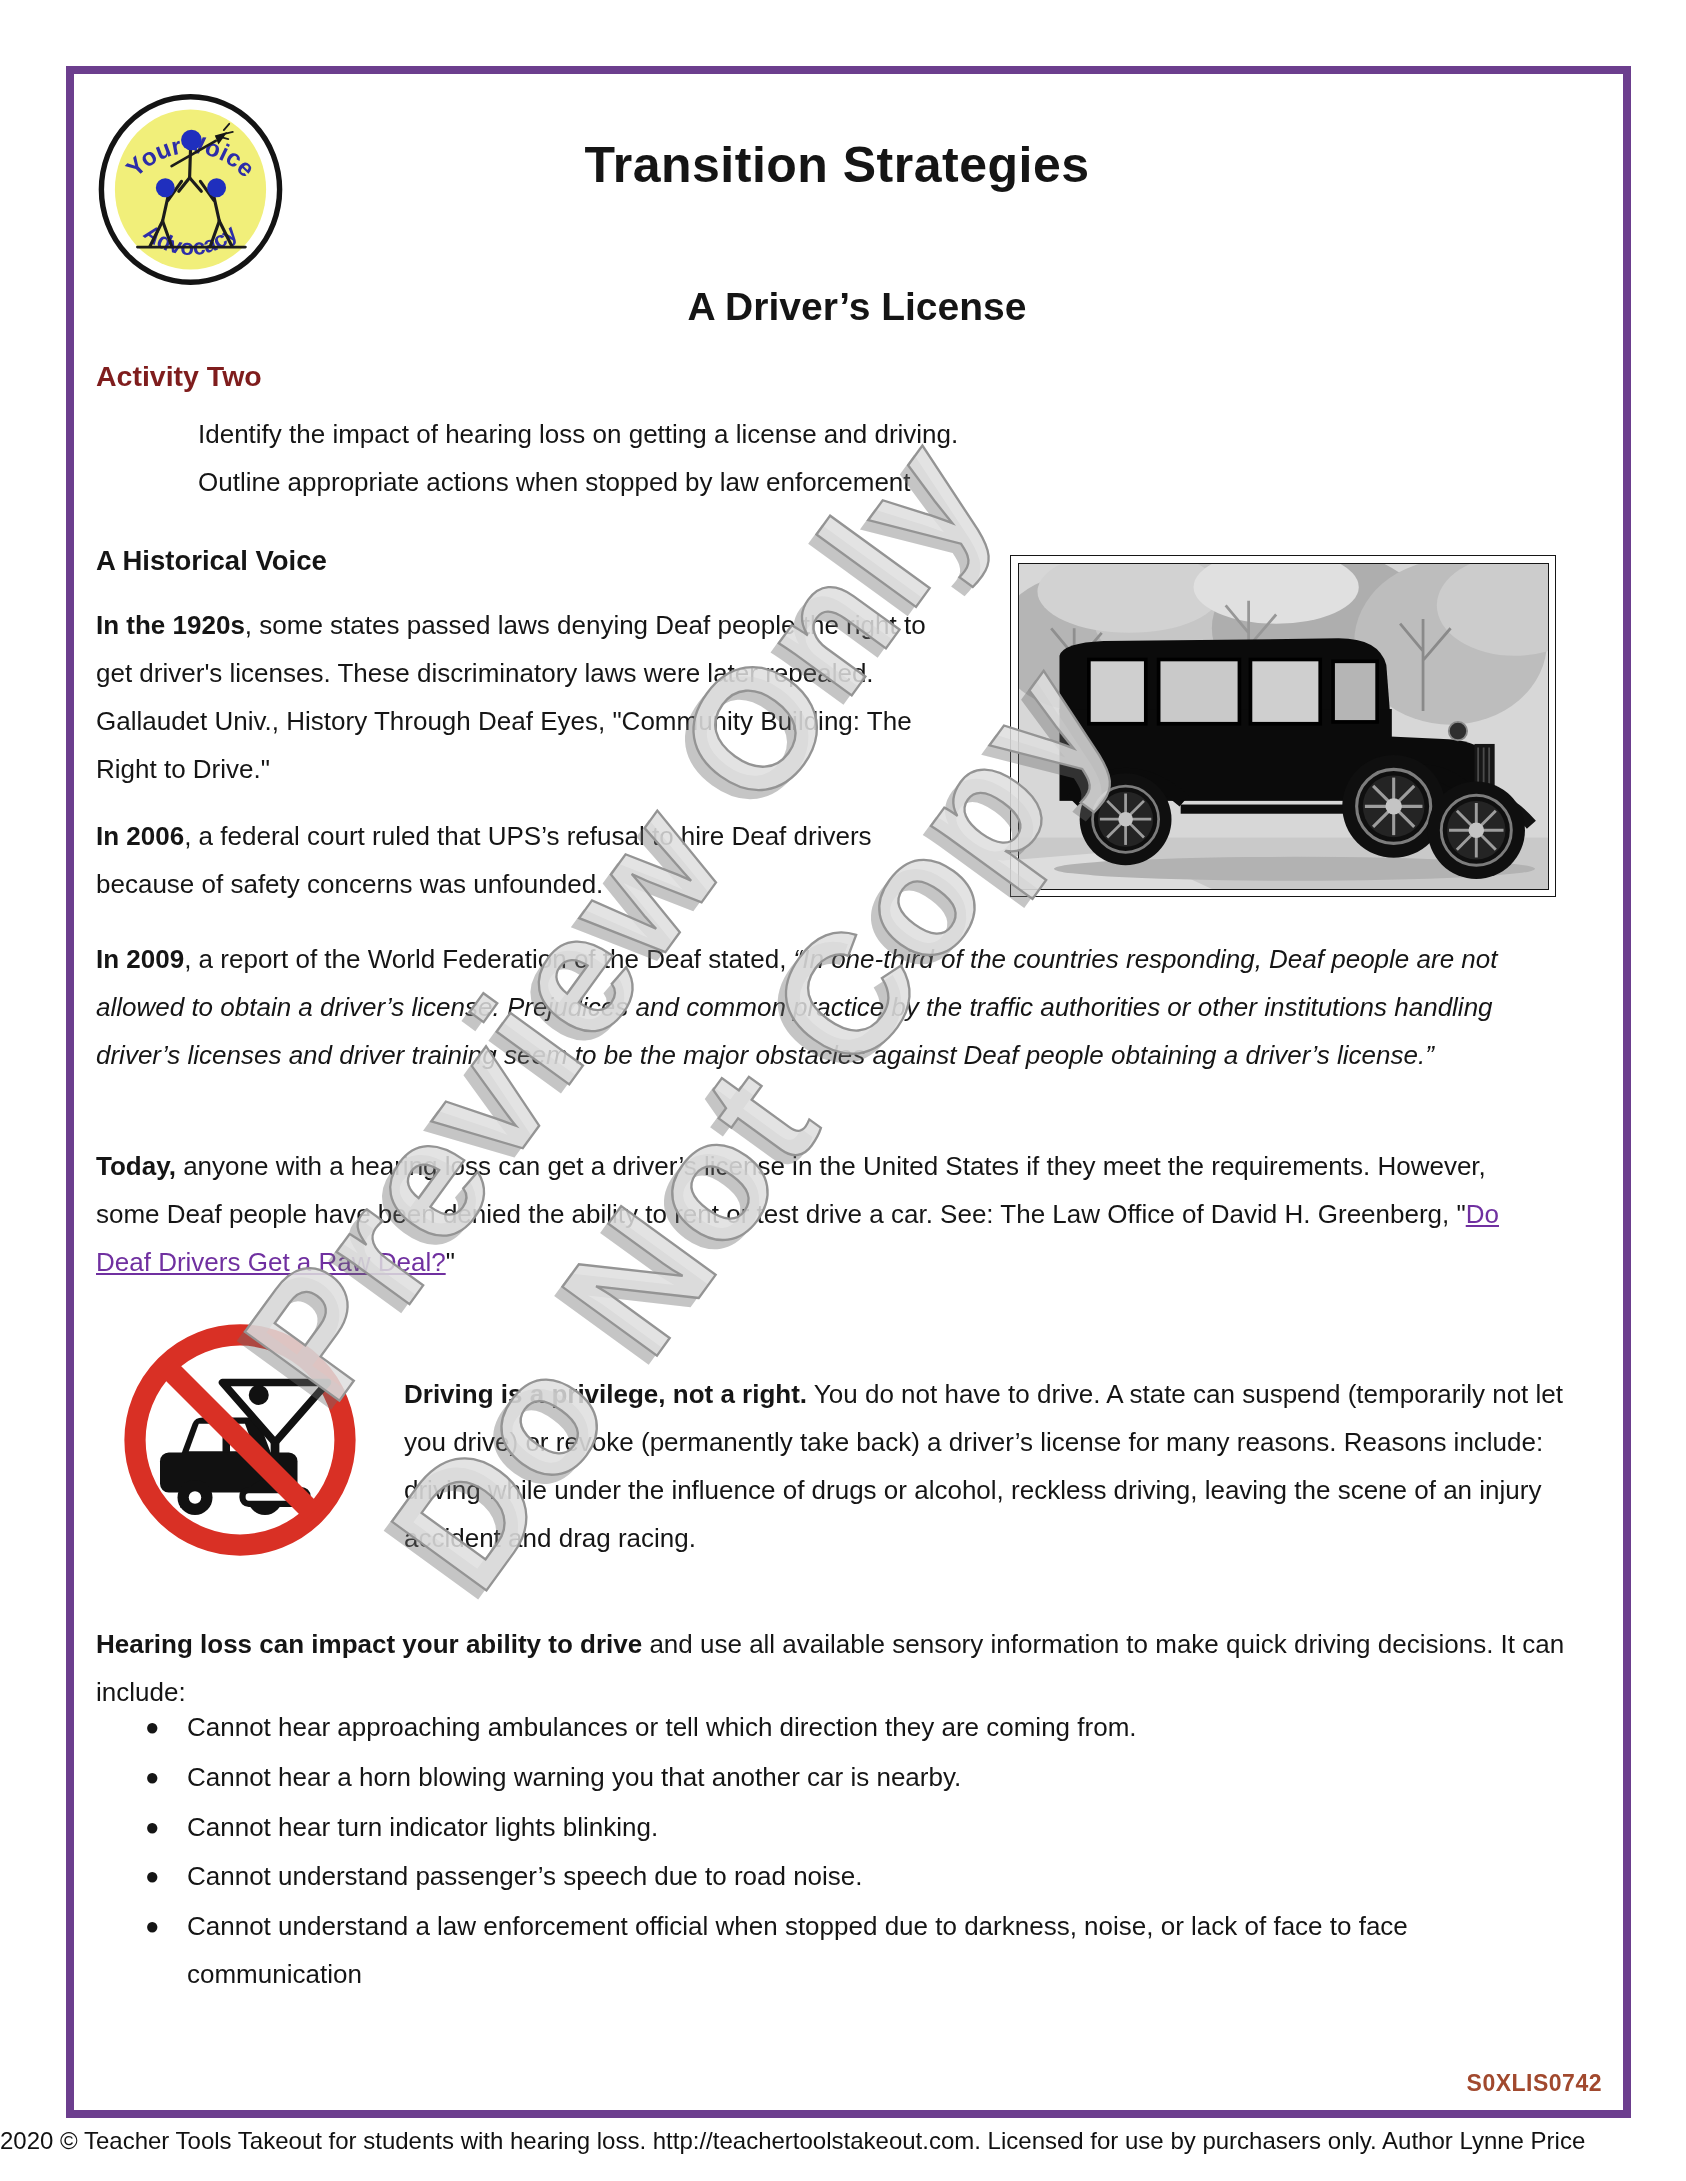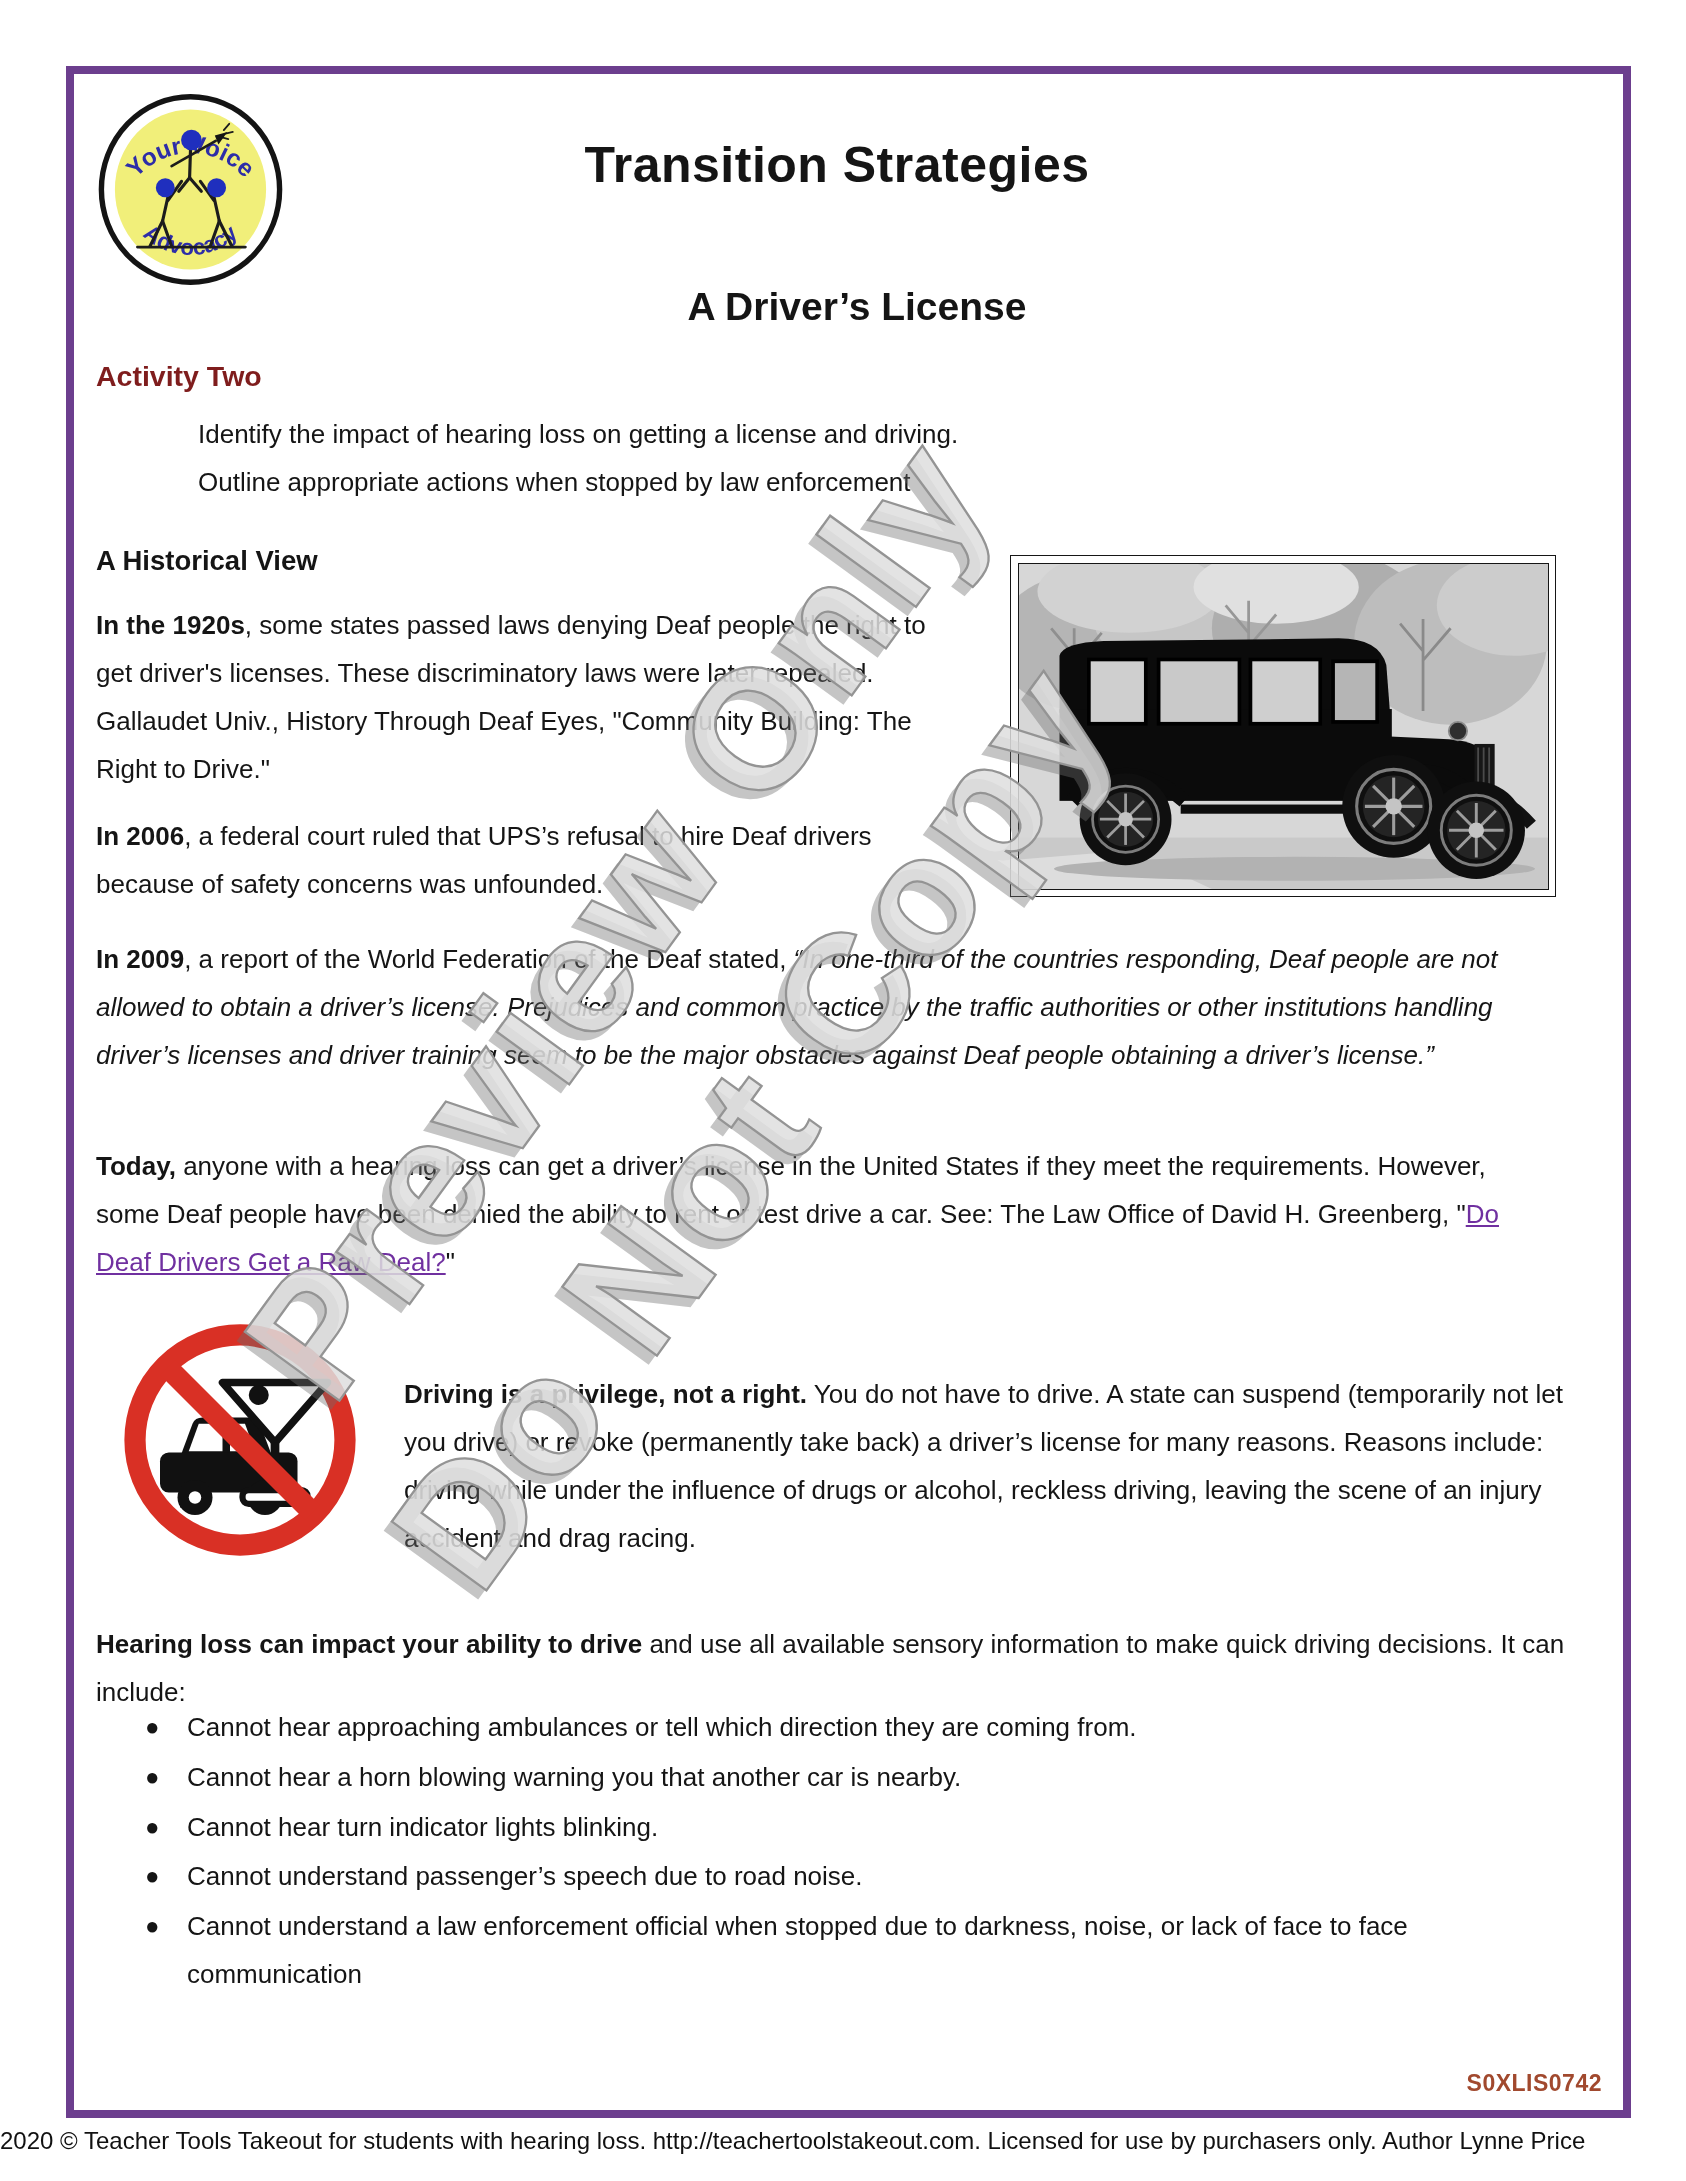--- a/index.html
+++ b/index.html
@@ -89,21 +89,21 @@
 
   <div class="abs page-title">Transition Strategies</div>
   <div class="abs page-subtitle">A Driver’s License</div>
 
   <div class="abs activity-heading">Activity Two</div>
   <div class="abs objectives">
     <p>Identify the impact of hearing loss on getting a license and driving.</p>
     <p>Outline appropriate actions when stopped by law enforcement</p>
   </div>
 
-  <div class="abs section-heading">A Historical View</div>
+  <div class="abs section-heading">A Historical Voice</div>
 
   <p class="abs body-par p1920"><b class="lead">In the 1920s</b><span>, some states passed laws denying Deaf people the right to get driver's licenses. These discriminatory laws were later repealed. Gallaudet Univ., History Through Deaf Eyes, "Community Building: The Right to Drive."</span></p>
 
   <div class="abs photo-frame">
     <svg viewBox="0 0 576 354">
       <rect x="0" y="0" width="576" height="354" fill="#d7d7d7"></rect>
       <g>
         <ellipse cx="70" cy="85" rx="95" ry="75" fill="#b5b5b5"></ellipse>
         <ellipse cx="190" cy="55" rx="110" ry="70" fill="#c6c6c6"></ellipse>
         <ellipse cx="330" cy="70" rx="120" ry="85" fill="#aeaeae"></ellipse>

